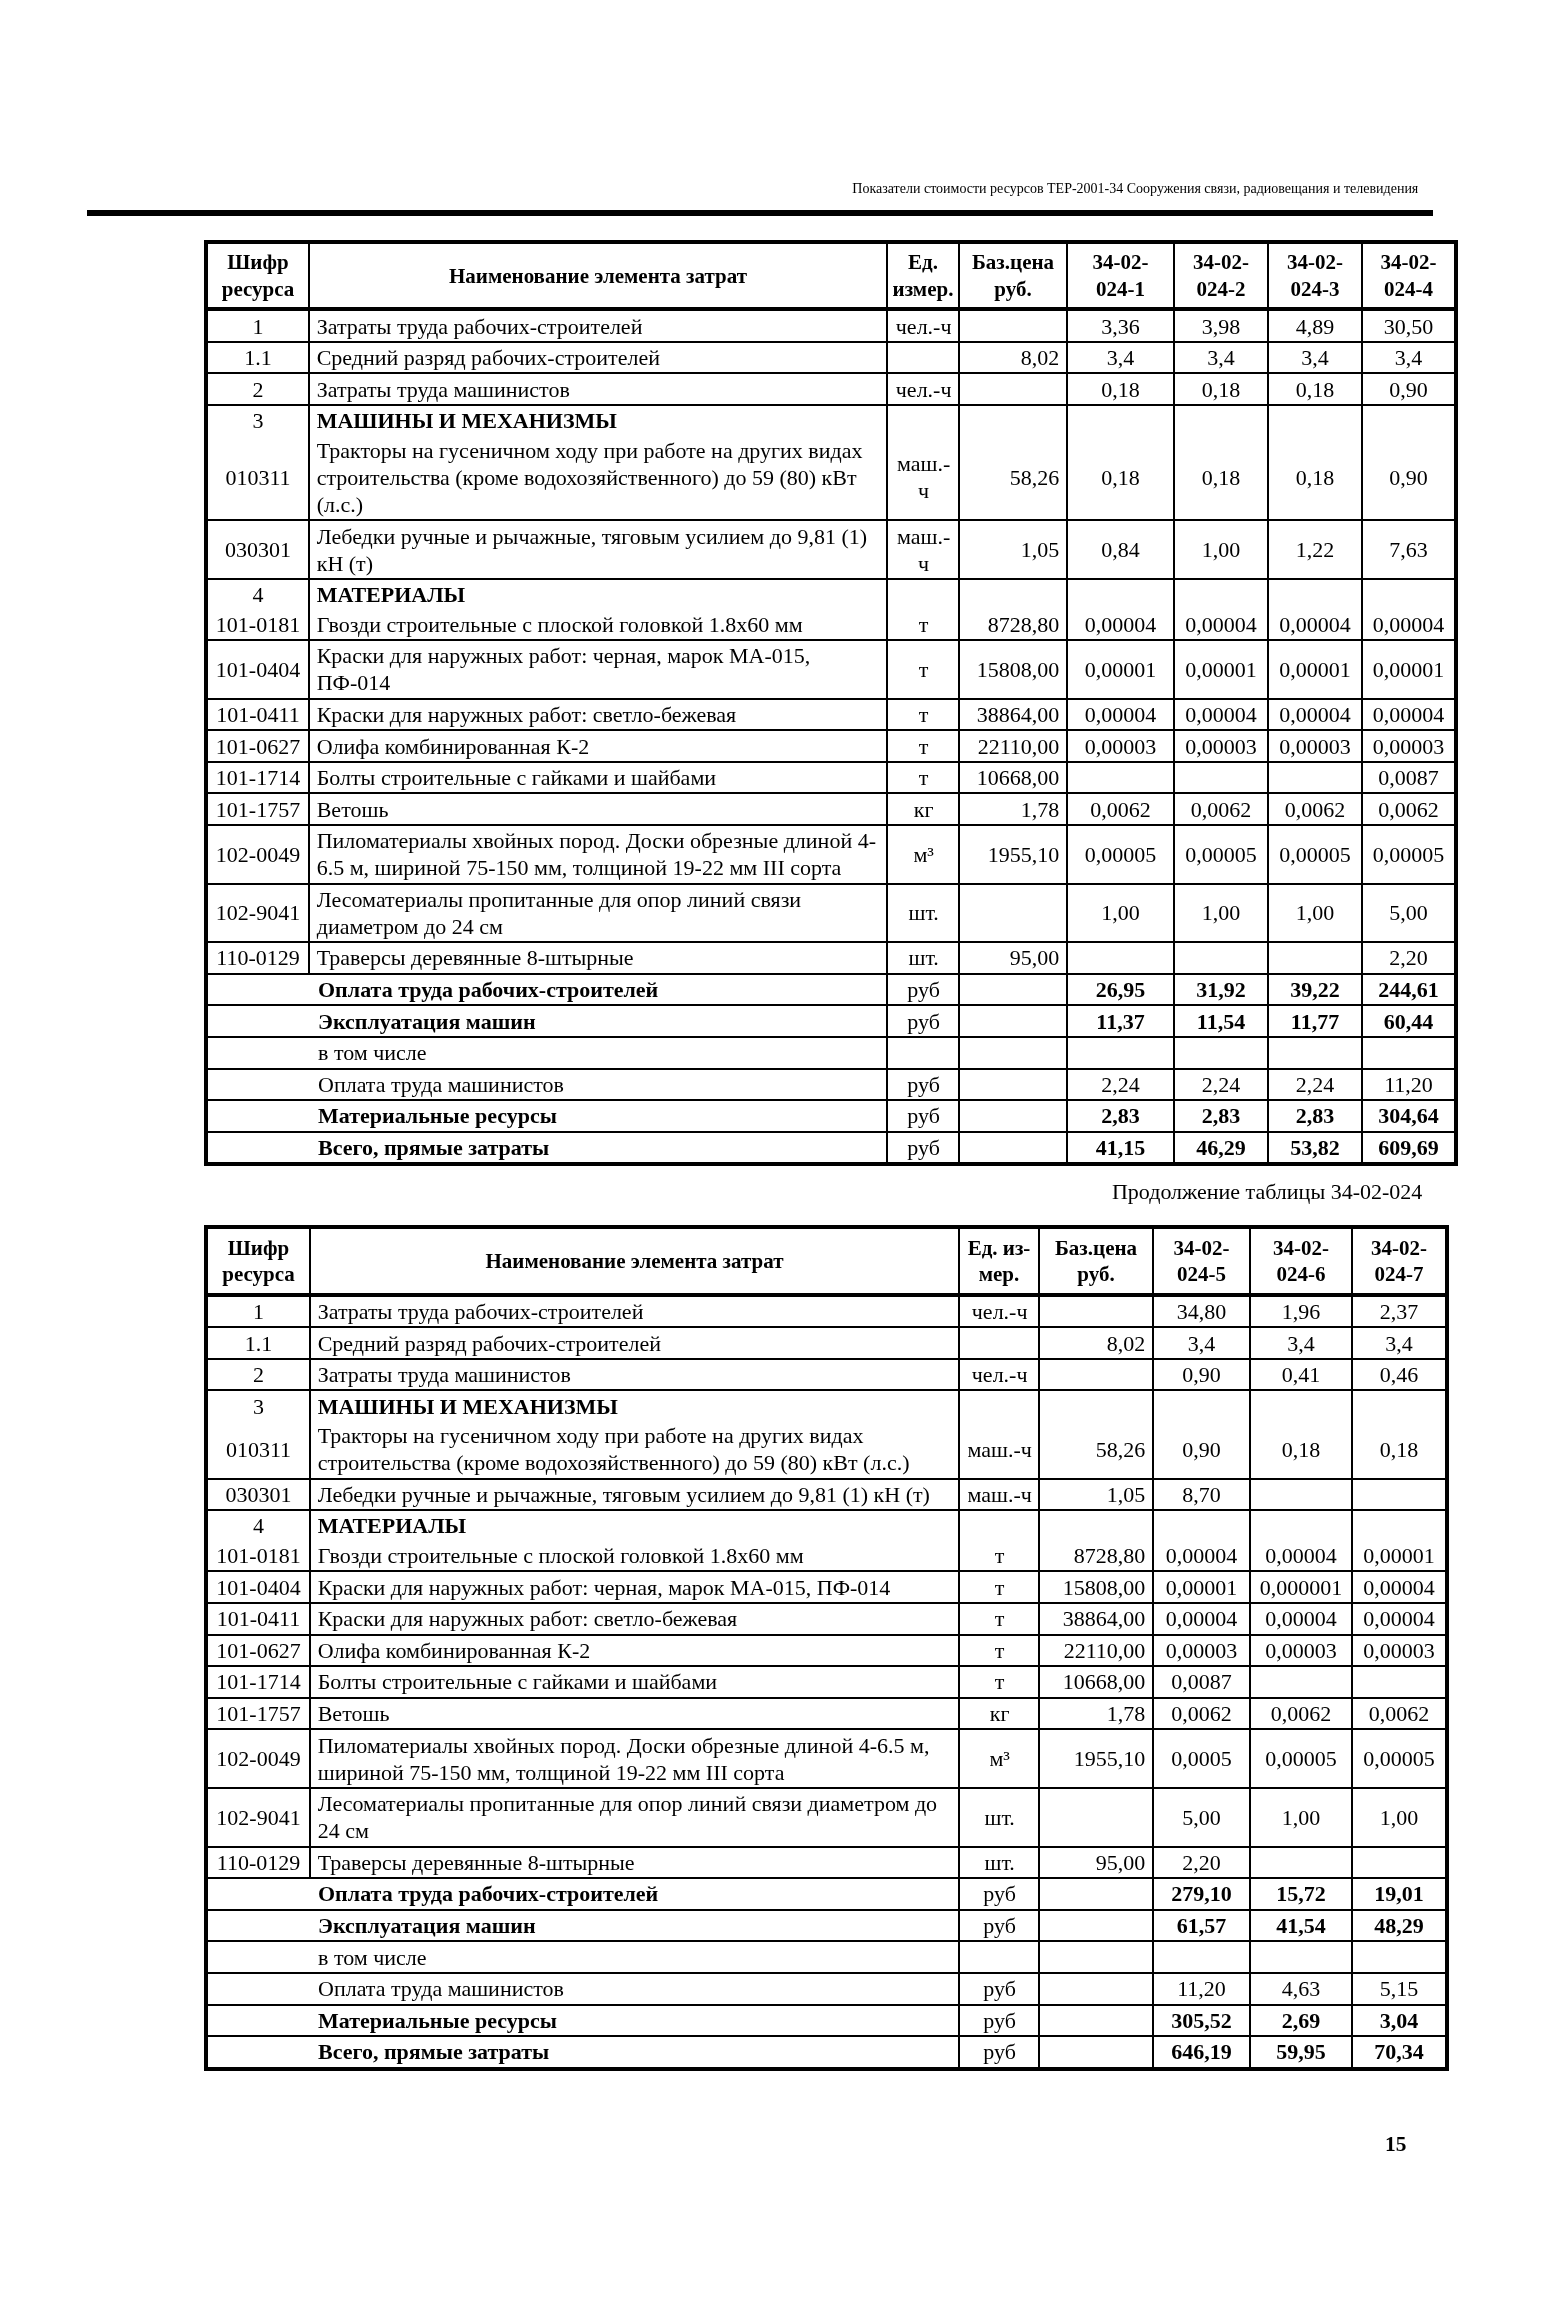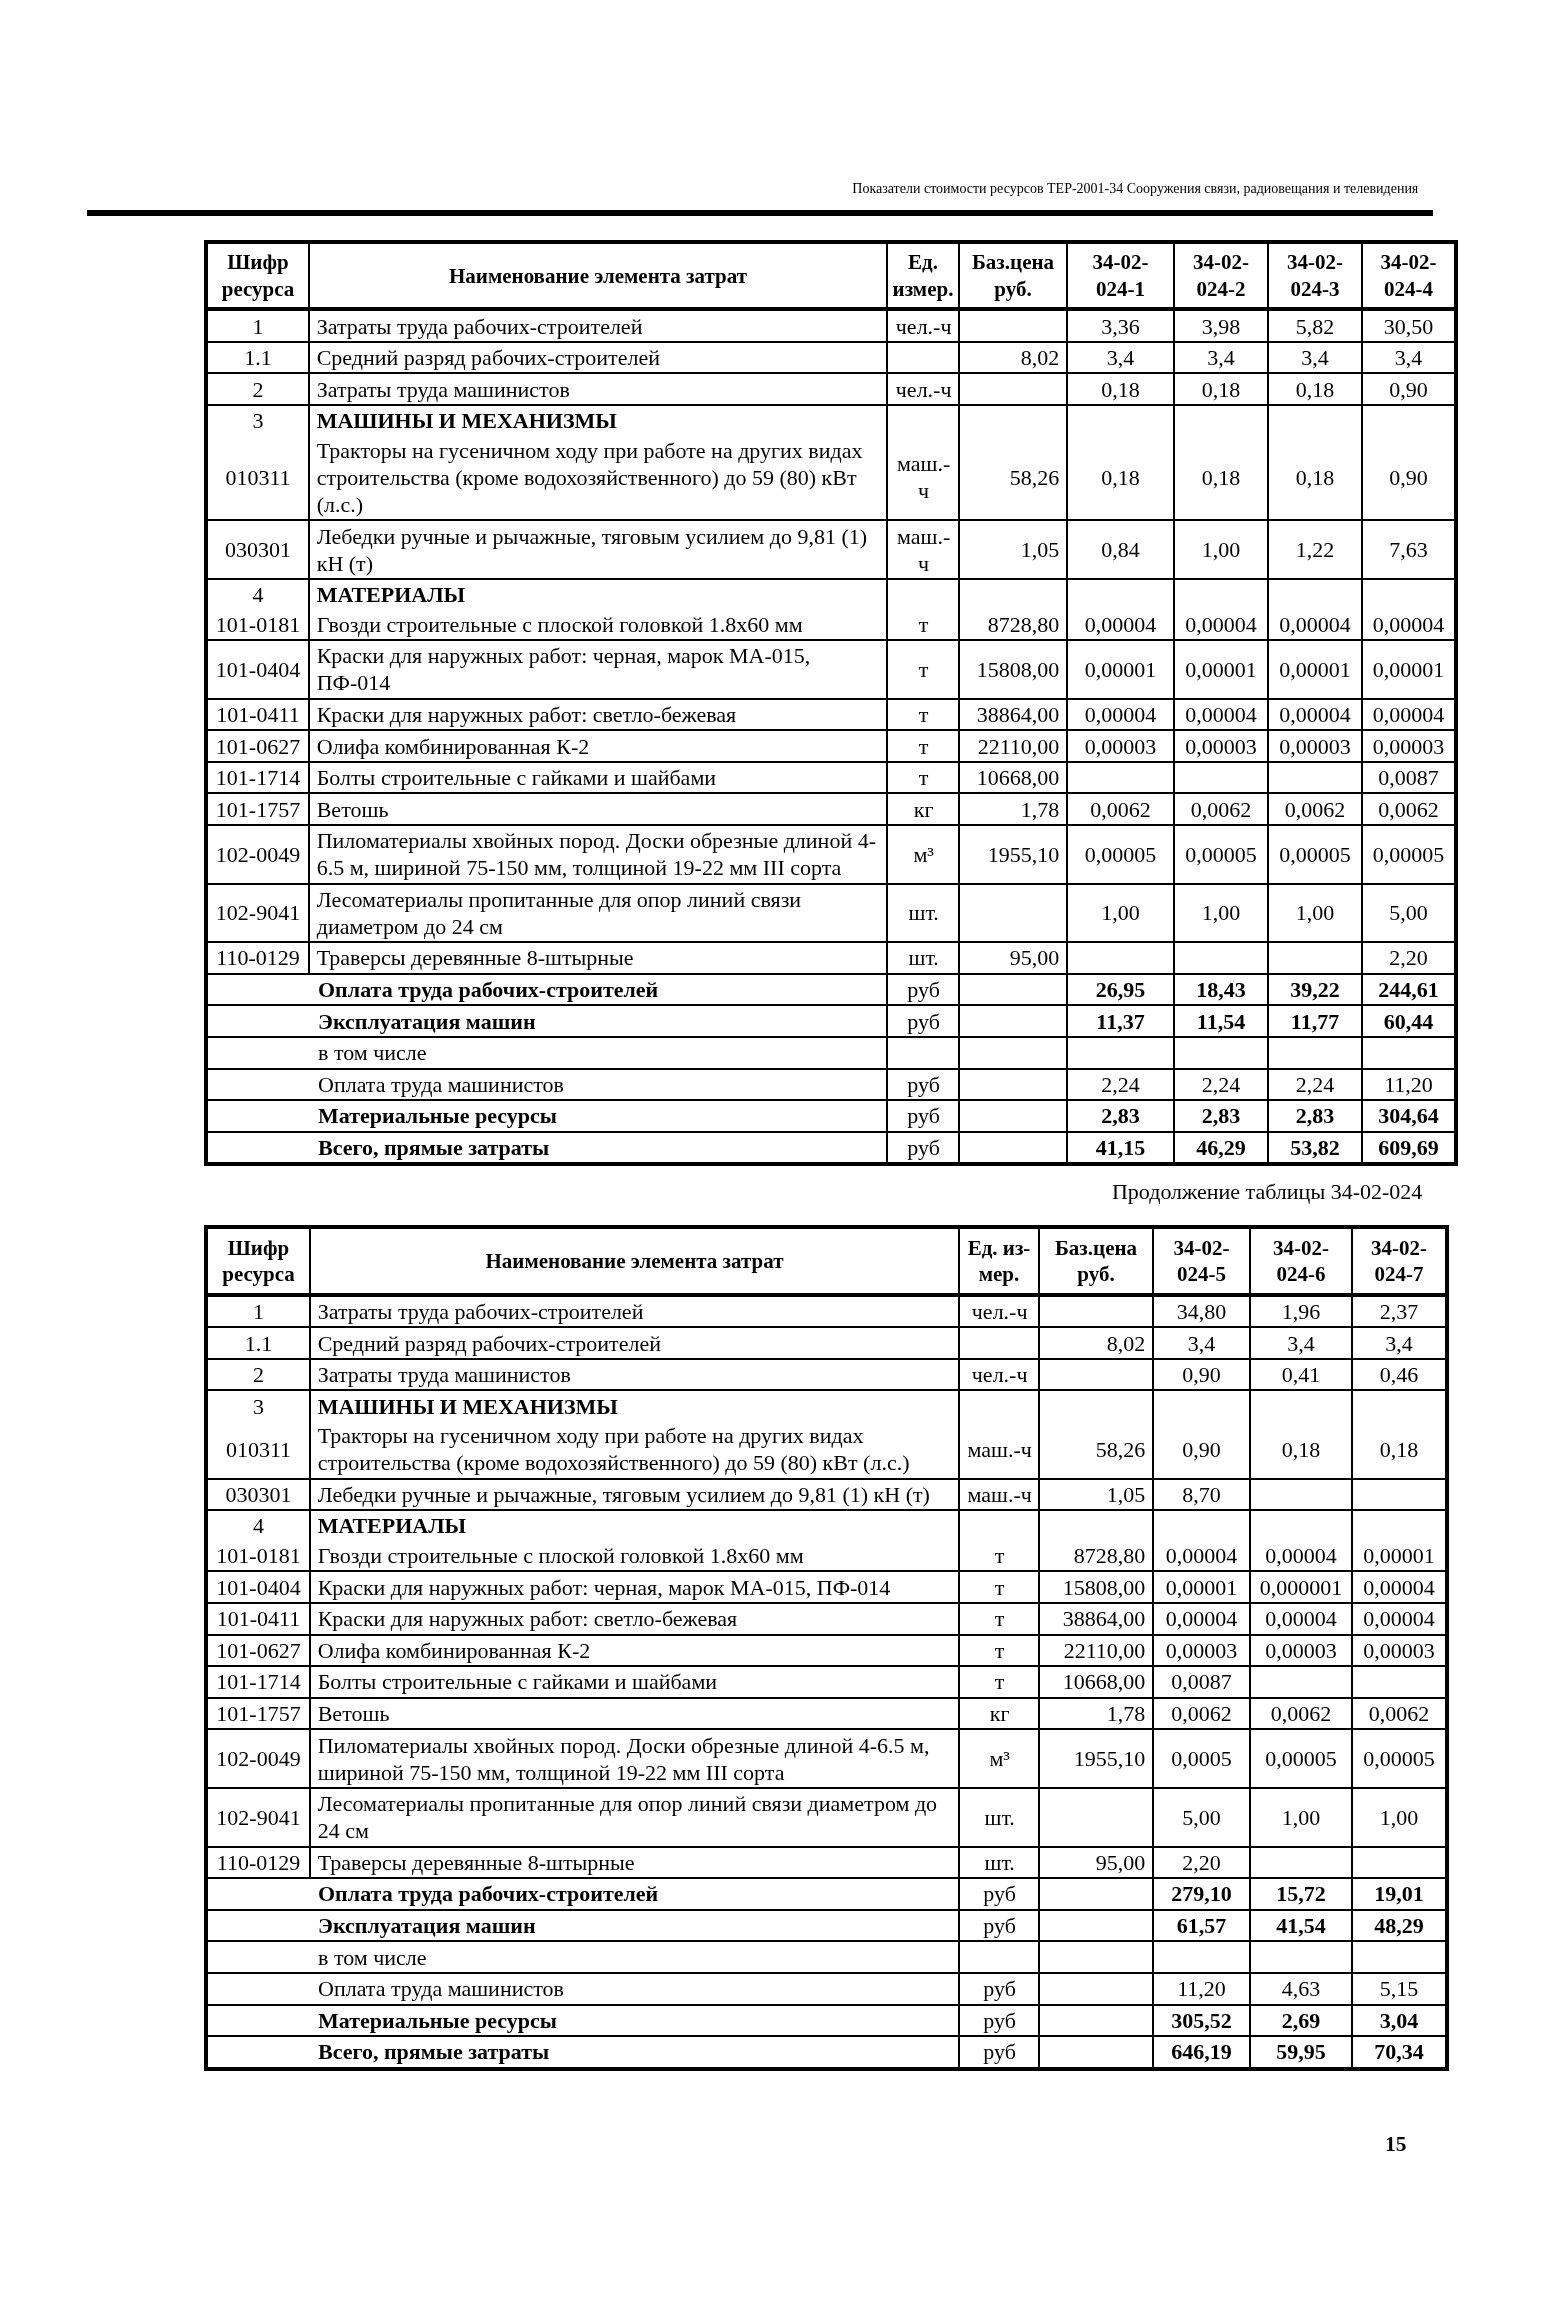--- a/index.html
+++ b/index.html
@@ -120,21 +120,21 @@
         </tr>
       </thead>
       <tbody>
           <tr>
             <td class="c-code">1</td>
             <td class="c-name">Затраты труда рабочих-строителей</td>
             <td class="c-unit">чел.-ч</td>
             <td class="c-base"></td>
             <td class="c-val">3,36</td>
             <td class="c-val">3,98</td>
-            <td class="c-val">5,82</td>
+            <td class="c-val">4,89</td>
             <td class="c-val">30,50</td>
           </tr>
           <tr>
             <td class="c-code">1.1</td>
             <td class="c-name">Средний разряд рабочих-строителей</td>
             <td class="c-unit"></td>
             <td class="c-base">8,02</td>
             <td class="c-val">3,4</td>
             <td class="c-val">3,4</td>
             <td class="c-val">3,4</td>
@@ -280,21 +280,21 @@
             <td class="c-val"></td>
             <td class="c-val"></td>
             <td class="c-val"></td>
             <td class="c-val">2,20</td>
           </tr>
           <tr>
             <td class="c-name merged b" colspan="2">Оплата труда рабочих-строителей</td>
             <td class="c-unit">руб</td>
             <td class="c-base"></td>
             <td class="c-val b">26,95</td>
-            <td class="c-val b">18,43</td>
+            <td class="c-val b">31,92</td>
             <td class="c-val b">39,22</td>
             <td class="c-val b">244,61</td>
           </tr>
           <tr>
             <td class="c-name merged b" colspan="2">Эксплуатация машин</td>
             <td class="c-unit">руб</td>
             <td class="c-base"></td>
             <td class="c-val b">11,37</td>
             <td class="c-val b">11,54</td>
             <td class="c-val b">11,77</td>

